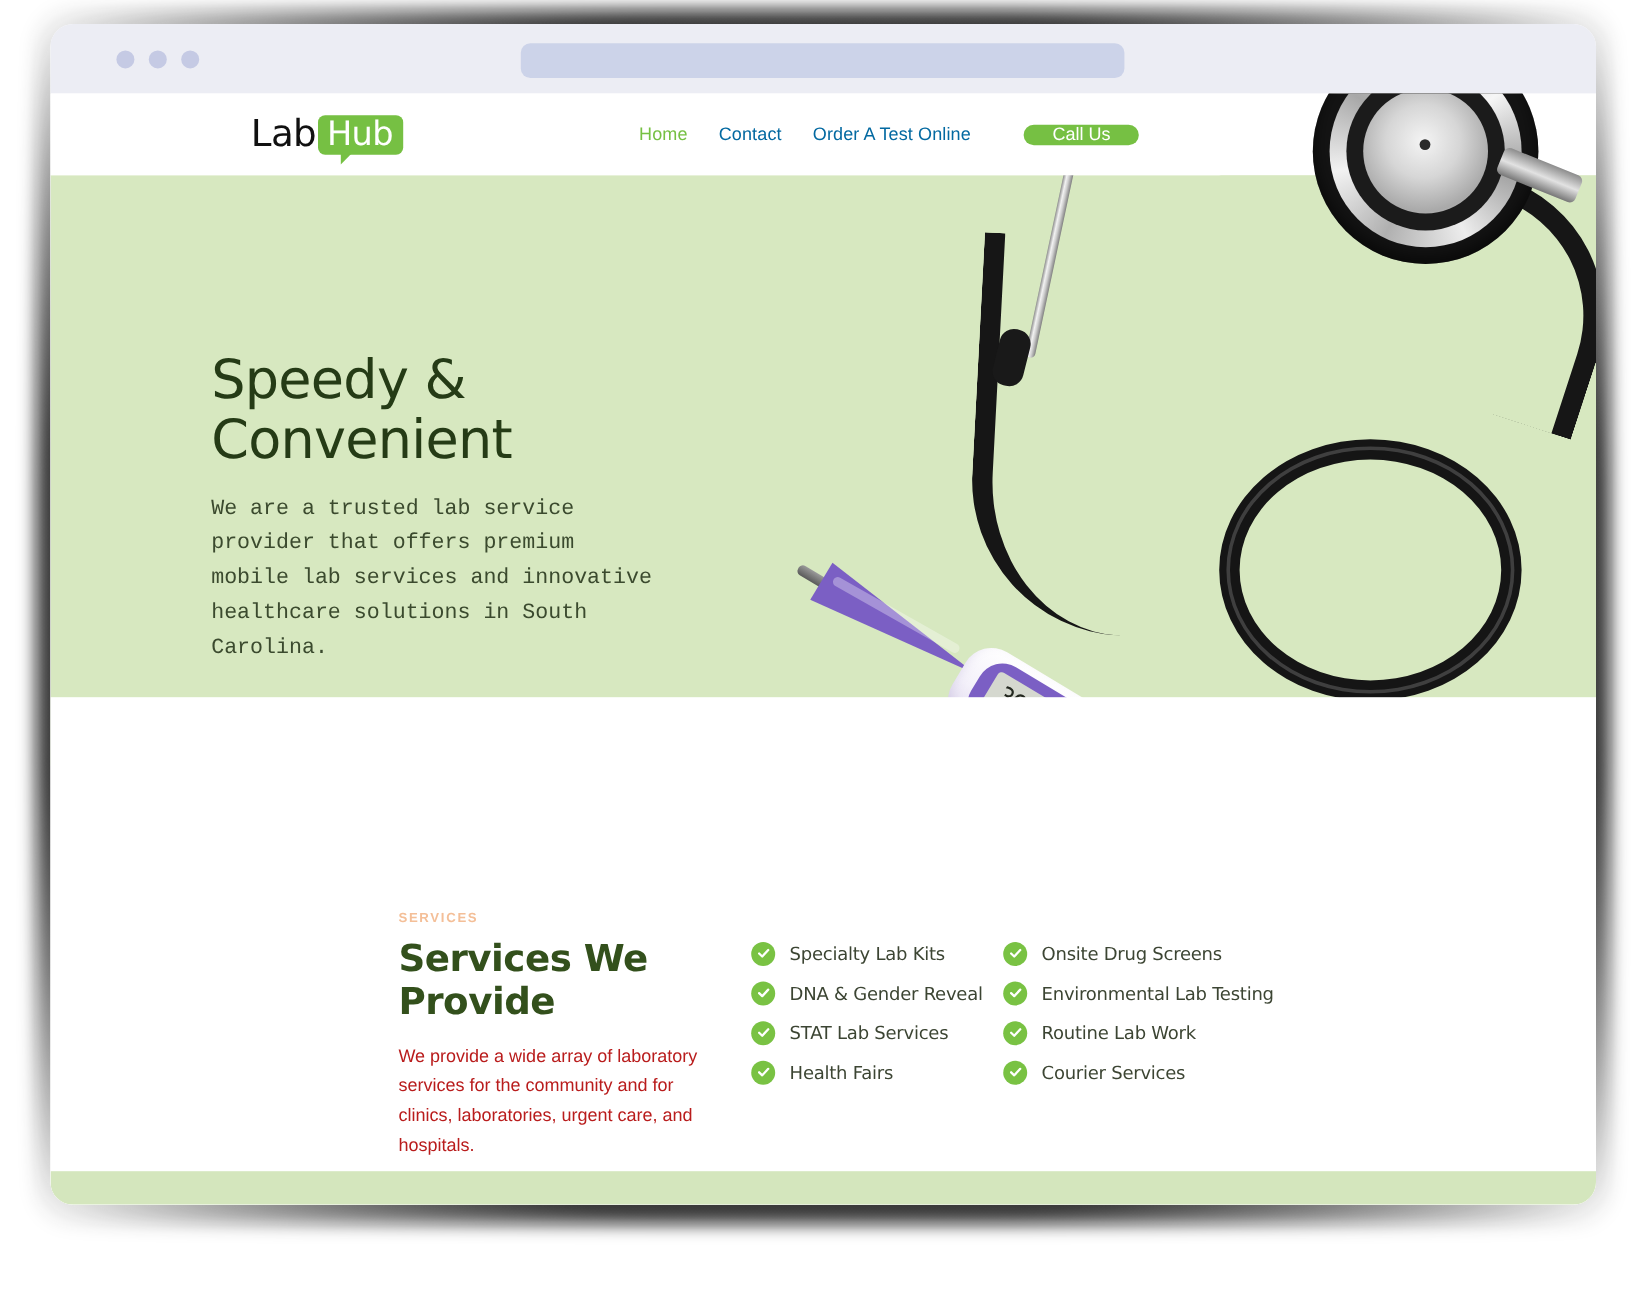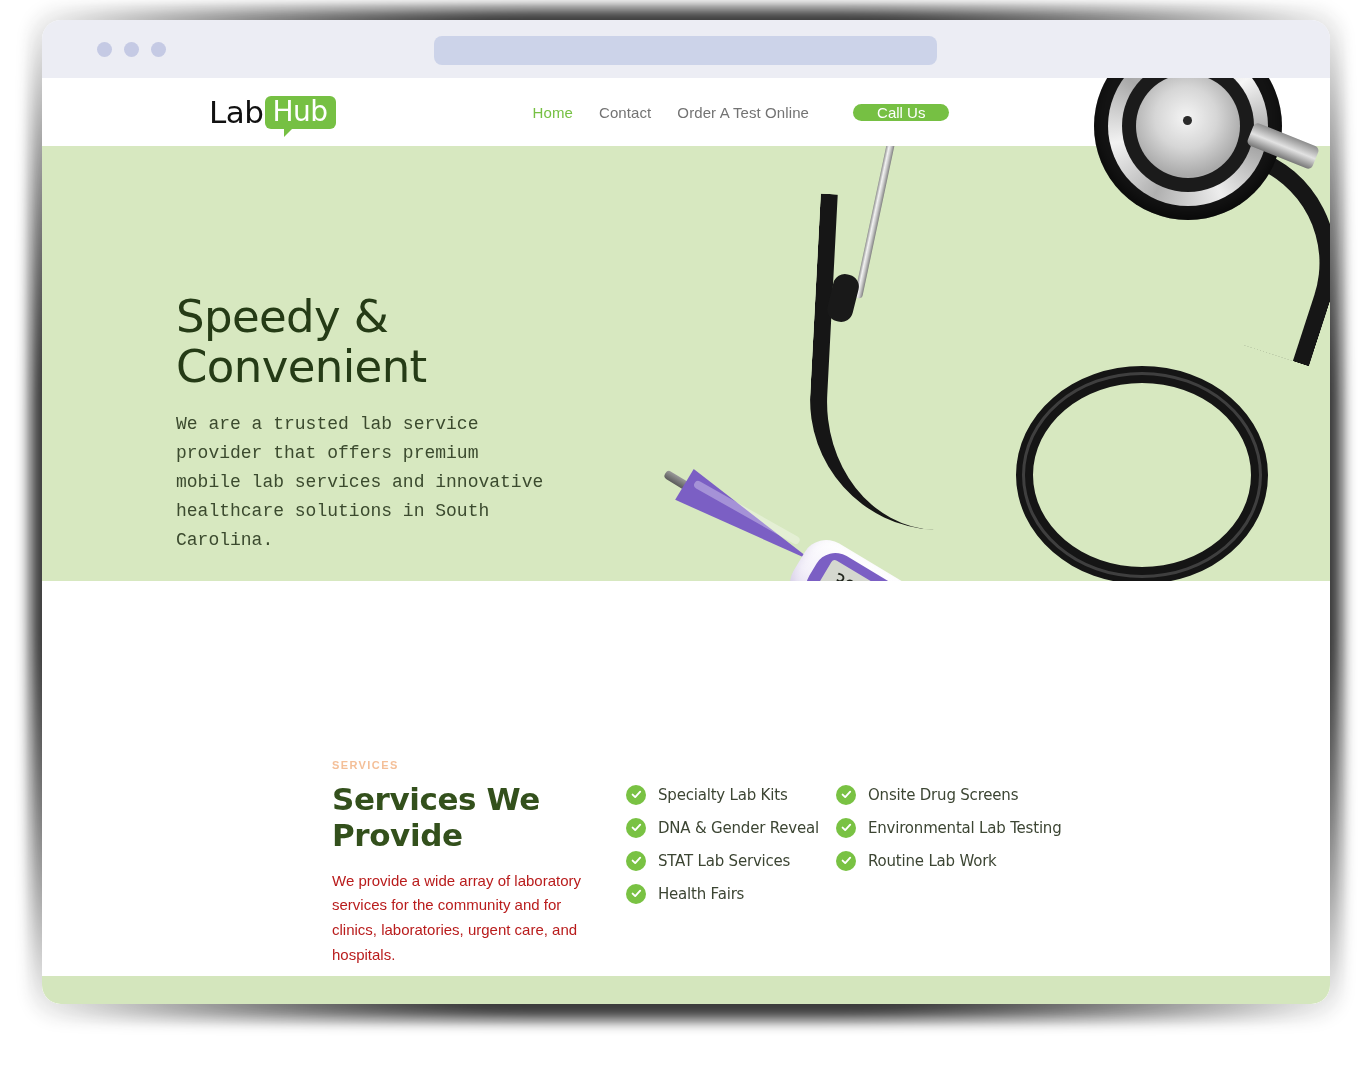--- a/index.html
+++ b/index.html
@@ -146,21 +146,21 @@
   }
 
   #main-nav {
     display: flex;
     align-items: center;
     gap: 26px;
     margin-left: 197px;
   }
   .nav-link {
     font-size: 15px;
-    color: #737373;
+    color: #0369a1;
     text-decoration: none;
     white-space: nowrap;
     cursor: pointer;
     letter-spacing: 0.1px;
   }
   .nav-link.active { color: #76c043; }
 
   #call-us-button {
     margin-left: 18px;
     background: #76c043;
@@ -622,20 +622,28 @@
                 <span class="service-label">Environmental Lab Testing</span>
               </div>
               <div class="service-item">
                 <span class="check-icon">
                   <svg width="11" height="11" viewBox="0 0 11 11">
                       <path d="M1.6 5.6 L4.2 8.1 L9.2 2.7" fill="none" stroke="#ffffff" stroke-width="1.9" stroke-linecap="round" stroke-linejoin="round"></path>
                     </svg>
                 </span>
                 <span class="service-label">Routine Lab Work</span>
               </div>
+              <div class="service-item">
+                <span class="check-icon">
+                  <svg width="11" height="11" viewBox="0 0 11 11">
+                      <path d="M1.6 5.6 L4.2 8.1 L9.2 2.7" fill="none" stroke="#ffffff" stroke-width="1.9" stroke-linecap="round" stroke-linejoin="round"></path>
+                    </svg>
+                </span>
+                <span class="service-label">Courier Services</span>
+              </div>
             </div>
 
           </div>
         </div>
 
         <div id="bottom-strip"></div>
       </section>
 
     </div>
   </div>

